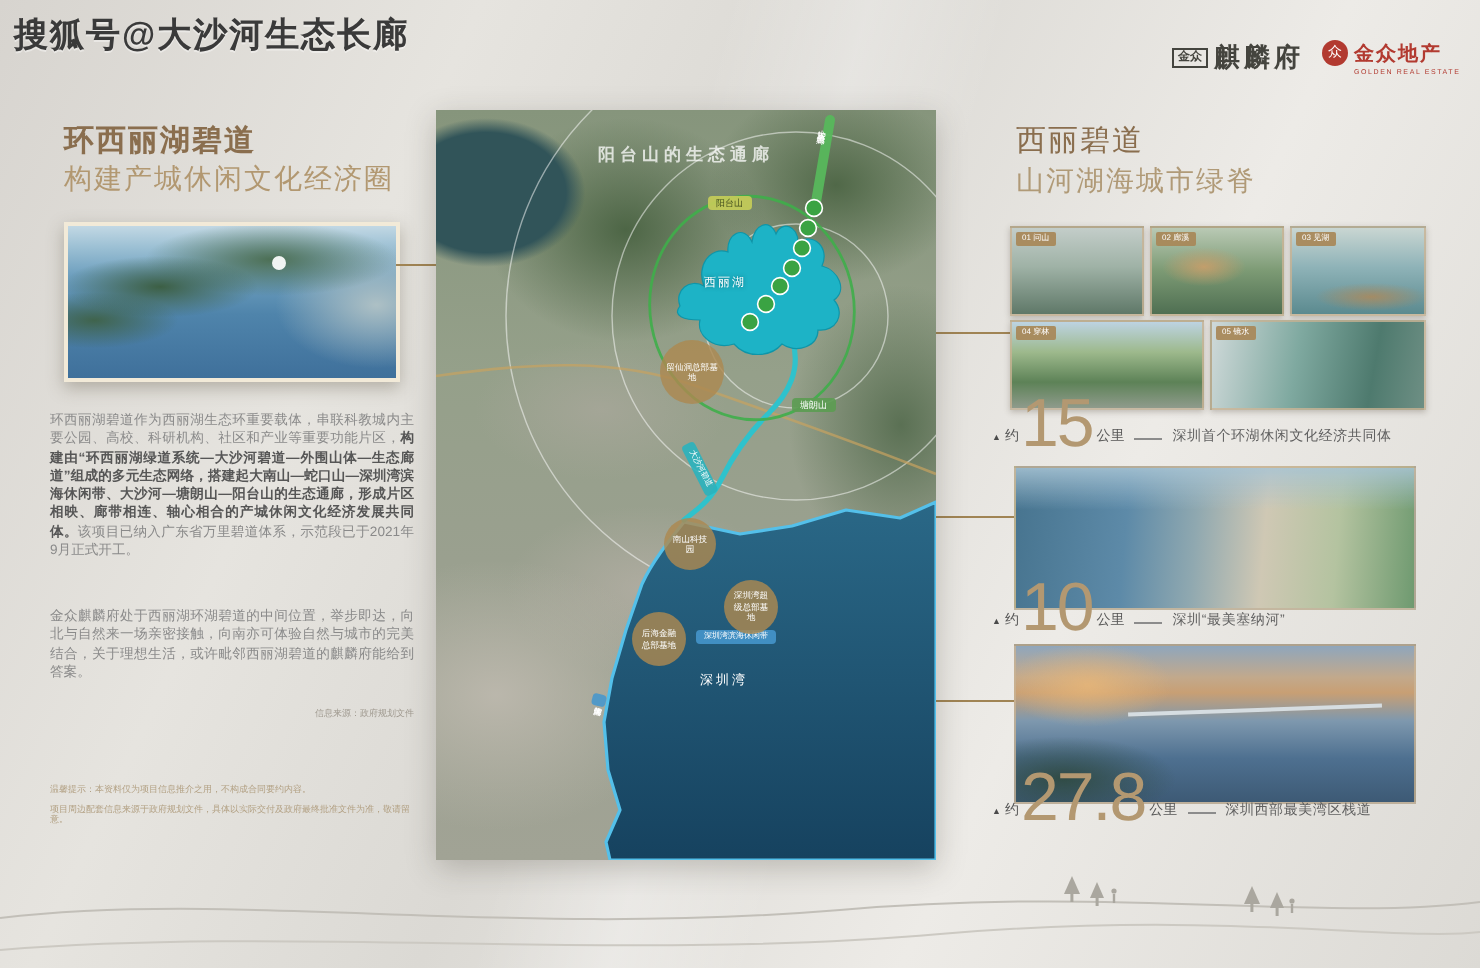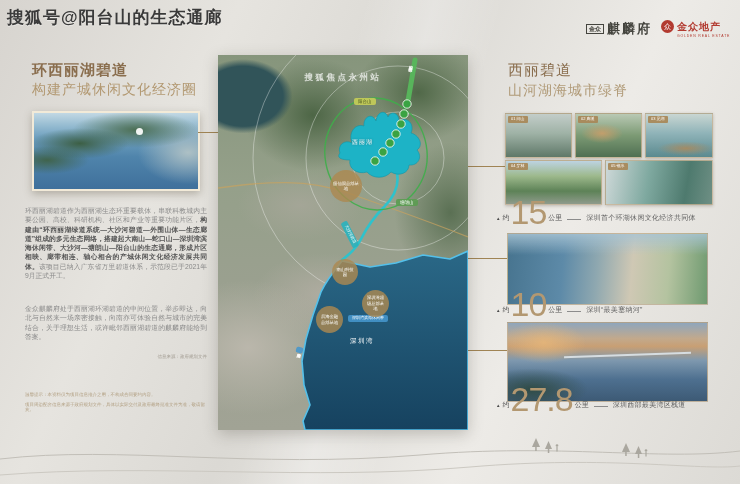--- a/index.html
+++ b/index.html
@@ -107,21 +107,21 @@
   .deco{left:0;top:425px;width:740px;height:59px}
   .wave{fill:none;stroke:#c2bfb8;stroke-width:1}
   .wave2{fill:none;stroke:#ccc9c2;stroke-width:1}
 </style>
 </head>
 <body>
 
 <div class="page">
   <div class="sheen"></div>
 
-  <div class="abs watermark">搜狐号@阳台山的生态通廊</div>
+  <div class="abs watermark">搜狐号@大沙河生态长廊</div>
 
   <div class="abs brand1">
     <span class="mark">金众</span>
     <span class="name">麒麟府</span>
   </div>
   <div class="abs brand2">
     <span class="seal">众</span>
     <span class="col">
       <span class="name">金众地产</span>
       <span class="tag">GOLDEN REAL ESTATE</span>
@@ -165,21 +165,21 @@
       <g fill="#3aa343" stroke="#ffffff" stroke-width=".8">
         <circle cx="189" cy="49" r="4.2"></circle>
           <circle cx="186" cy="59" r="4.2"></circle>
           <circle cx="183" cy="69" r="4.2"></circle>
         <circle cx="178" cy="79" r="4.2"></circle>
           <circle cx="172" cy="88" r="4.2"></circle>
           <circle cx="165" cy="97" r="4.2"></circle>
         <circle cx="157" cy="106" r="4.2"></circle>
       </g>
     </svg>
-    <div class="map-label region">搜狐焦点永州站</div>
+    <div class="map-label region">阳台山的生态通廊</div>
     <div class="map-label lakeL">西丽湖</div>
     <div class="pill pill-yangtai">阳台山</div>
     <div class="map-label ribbon-txt">大沙河生态长廊</div>
     <div class="pill pill-tanglang">塘朗山</div>
     <div class="pill pill-river">大沙河碧道</div>
     <div class="pill pill-coast">深圳湾滨海休闲带</div>
     <div class="pill pill-coastw">滨海休闲带</div>
     <div class="map-label bayL">深圳湾</div>
     <div class="proj">金众麒麟府</div>
     <div class="dist dc1">留仙洞总部基地</div>

